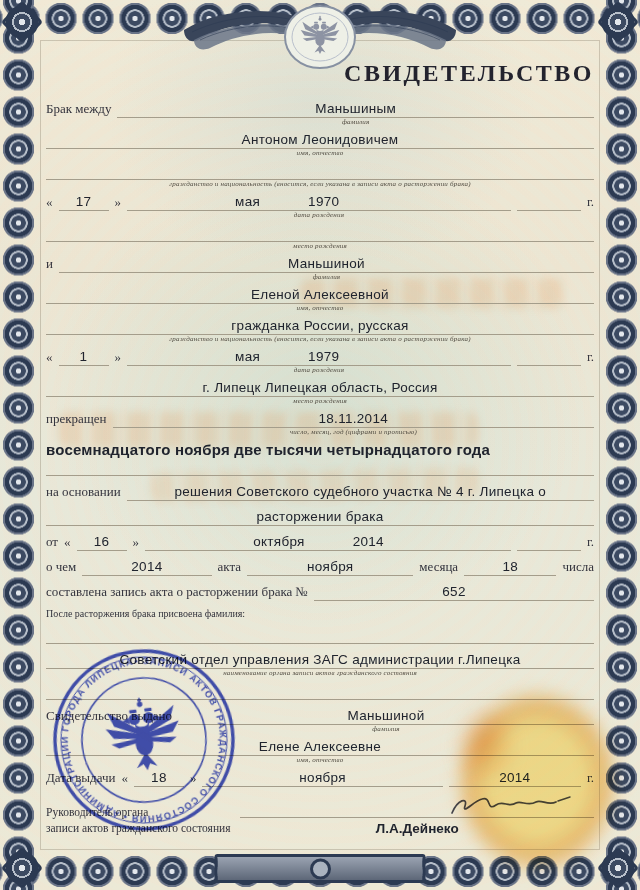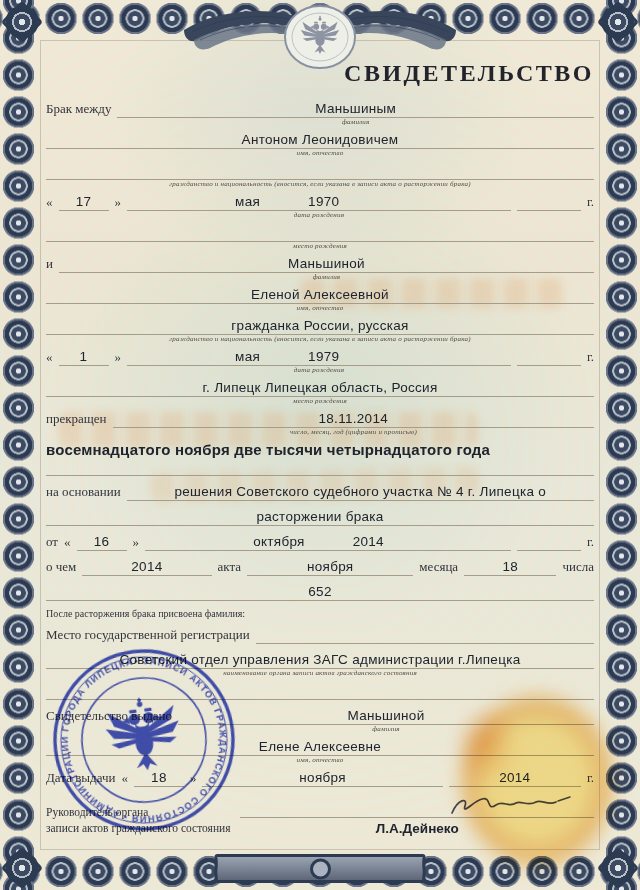--- a/index.html
+++ b/index.html
@@ -278,30 +278,30 @@
         <b class="val">ноября</b>
       </span>
       <span class="pre">месяца</span>
       <span class="seg">
         <b class="val">18</b>
       </span>
       <span class="pre">числа</span>
     </div>
 
     <div class="row">
+      <span class="pre">составлена запись акта о расторжении брака №</span>
       <span class="seg">
         <b class="val">652</b>
       </span>
     </div>
 
     <div class="plain">После расторжения брака присвоена фамилия:</div>
 
 
     <div class="row">
-      <span class="pre">Место государственной регистрации</span>
       <span class="seg"></span>
     </div>
 
     <div class="row has-sub">
       <span class="seg">
         <b class="val">Советский отдел управления ЗАГС администрации г.Липецка</b>
         <i class="sub">наименование органа записи актов гражданского состояния</i>
       </span>
     </div>
 

